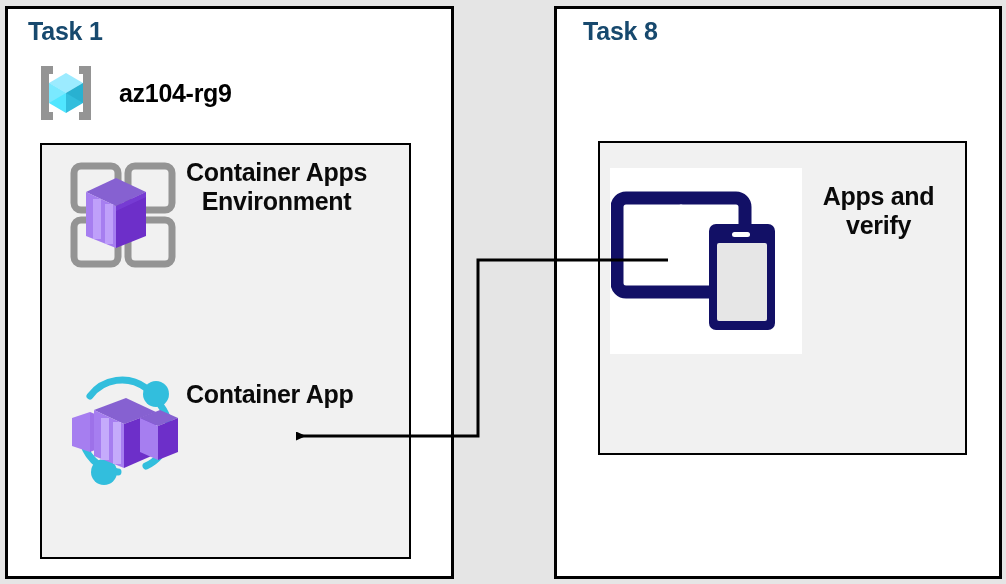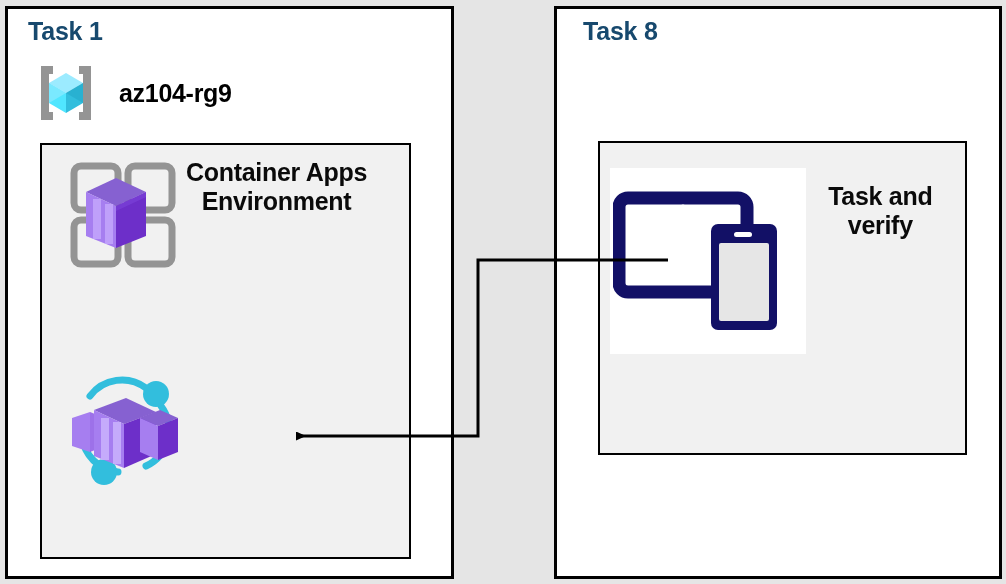--- a/index.html
+++ b/index.html
@@ -189,20 +189,21 @@
         <path d="M34 36 L64 50 L64 94 L34 82 Z" fill="#a67ef0"></path>
         <path d="M96 38 L96 80 L64 94 L64 50 Z" fill="#6d2fc9"></path>
         <rect x="41" y="44" width="8" height="42" fill="#c9b0fc" opacity="0.9"></rect>
         <rect x="53" y="48" width="8" height="42" fill="#c9b0fc" opacity="0.9"></rect>
 
         <path d="M80 44 L100 36 L118 44 L98 52 Z" fill="#8661d1"></path>
         <path d="M80 44 L98 52 L98 86 L80 78 Z" fill="#a67ef0"></path>
         <path d="M118 44 L118 78 L98 86 L98 52 Z" fill="#6d2fc9"></path>
       </svg>
     </span>
+    <span class="node-label">Container App</span>
   </div>
 
   <div id="task2-panel" class="task-panel"></div>
 
   <div id="task2-title" class="task-title">Task 8</div>
 
   <div id="test-box" class="group-box"></div>
 
   <div id="test-node" class="node">
     <div id="device-plate">
@@ -212,21 +213,21 @@
           <rect x="6" y="12" width="128" height="94" rx="9" ry="9" fill="none" stroke="#121066" stroke-width="13"></rect>
           <circle cx="70" cy="21" r="2.6" fill="#ffffff"></circle>
           <rect x="54" y="93" width="34" height="6" rx="3" ry="3" fill="#ffffff"></rect>
 
           <rect x="98" y="38" width="66" height="106" rx="7" ry="7" fill="#121066"></rect>
           <rect x="106" y="57" width="50" height="78" rx="2" ry="2" fill="#e6e6e6"></rect>
           <rect x="121" y="46" width="18" height="5" rx="2.5" ry="2.5" fill="#ffffff"></rect>
         </svg>
       </span>
     </div>
-    <span class="node-label">Task and verify</span>
+    <span class="node-label">Apps and verify</span>
   </div>
 
   <svg id="connector" viewBox="0 0 1006 584" aria-hidden="true">
     <defs>
       <marker id="arrowhead" markerWidth="11" markerHeight="9" refX="10" refY="4.5" orient="auto" markerUnits="userSpaceOnUse">
         <path d="M10,0 L10,9 L0,4.5 Z" fill="#000000"></path>
       </marker>
     </defs>
     <polyline points="668,260 478,260 478,436 296,436" fill="none" stroke="#000000" stroke-width="3" marker-end="url(#arrowhead)"></polyline>
   </svg>

